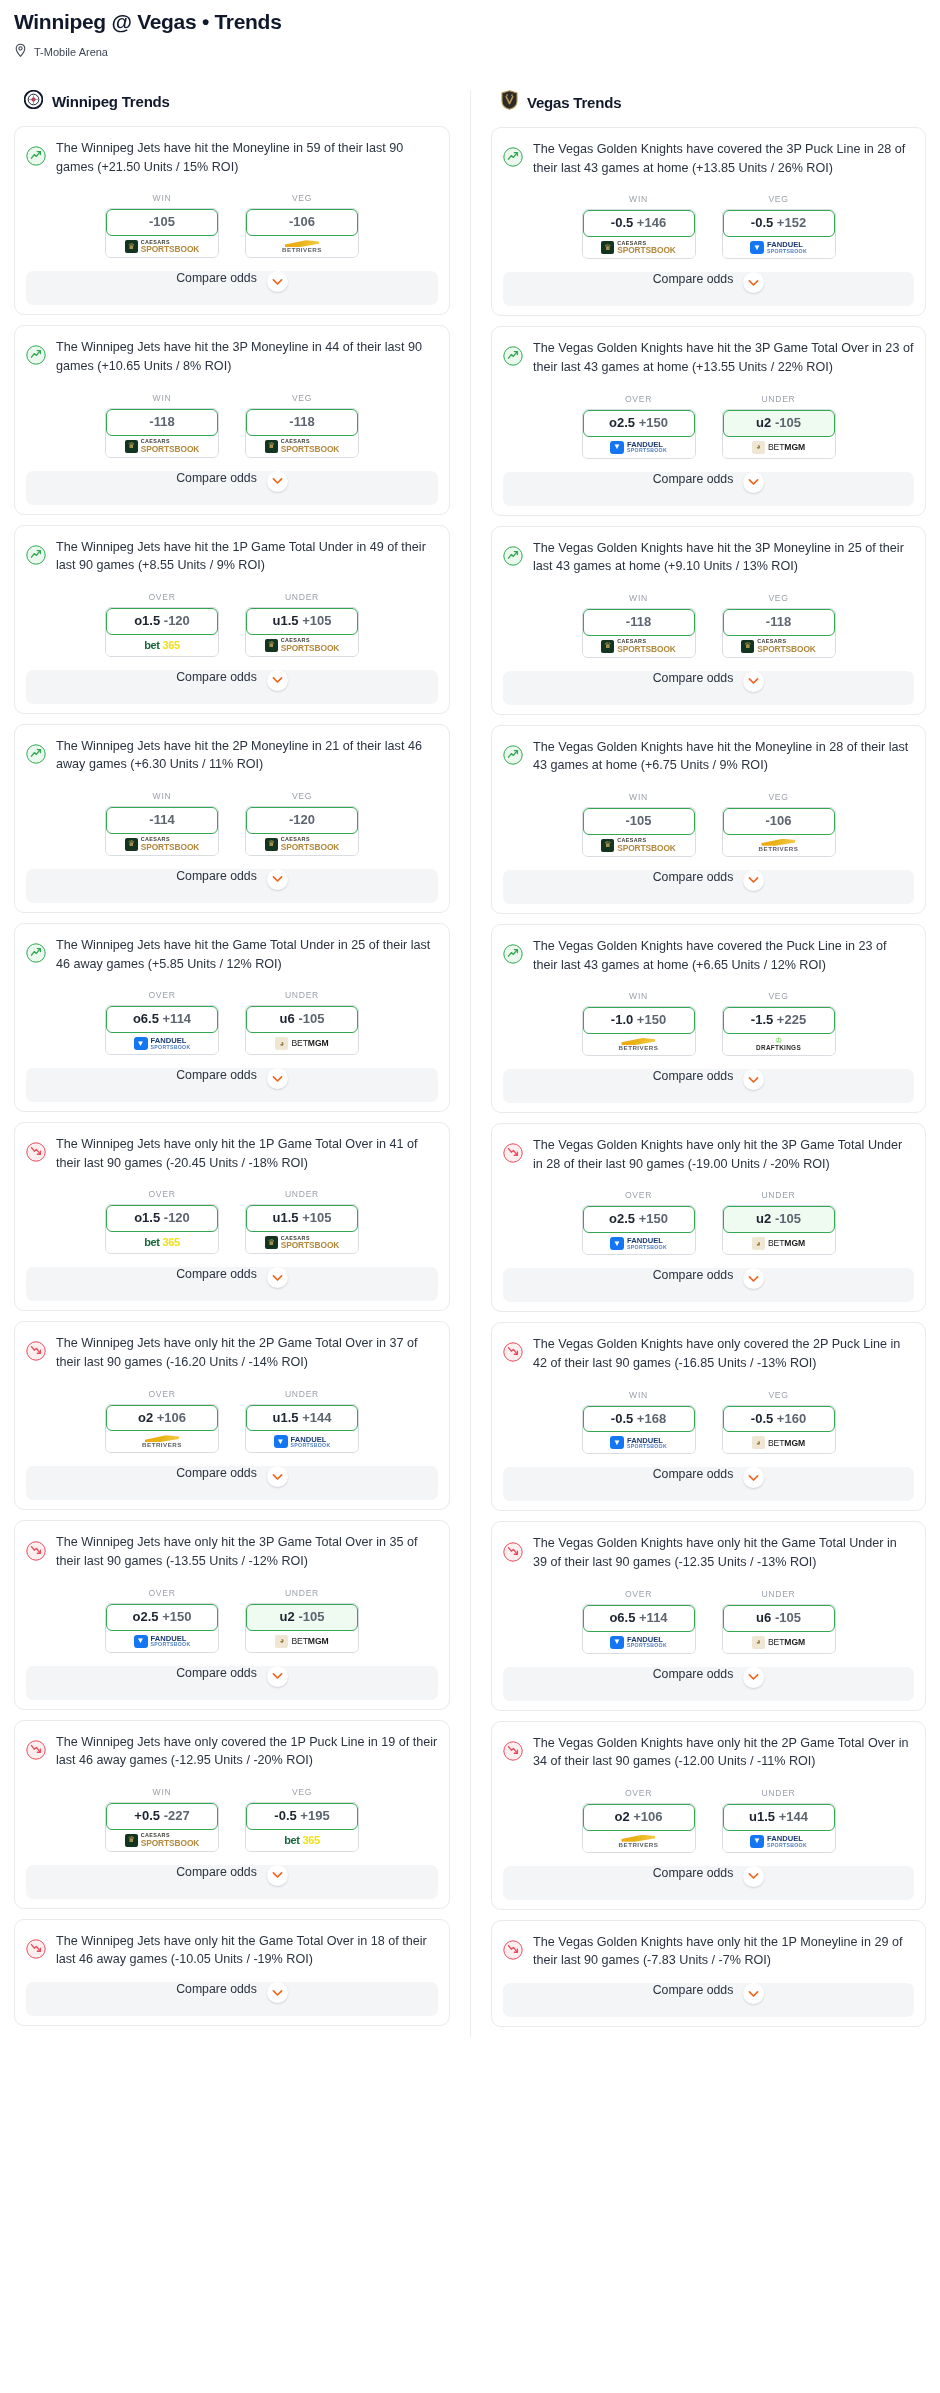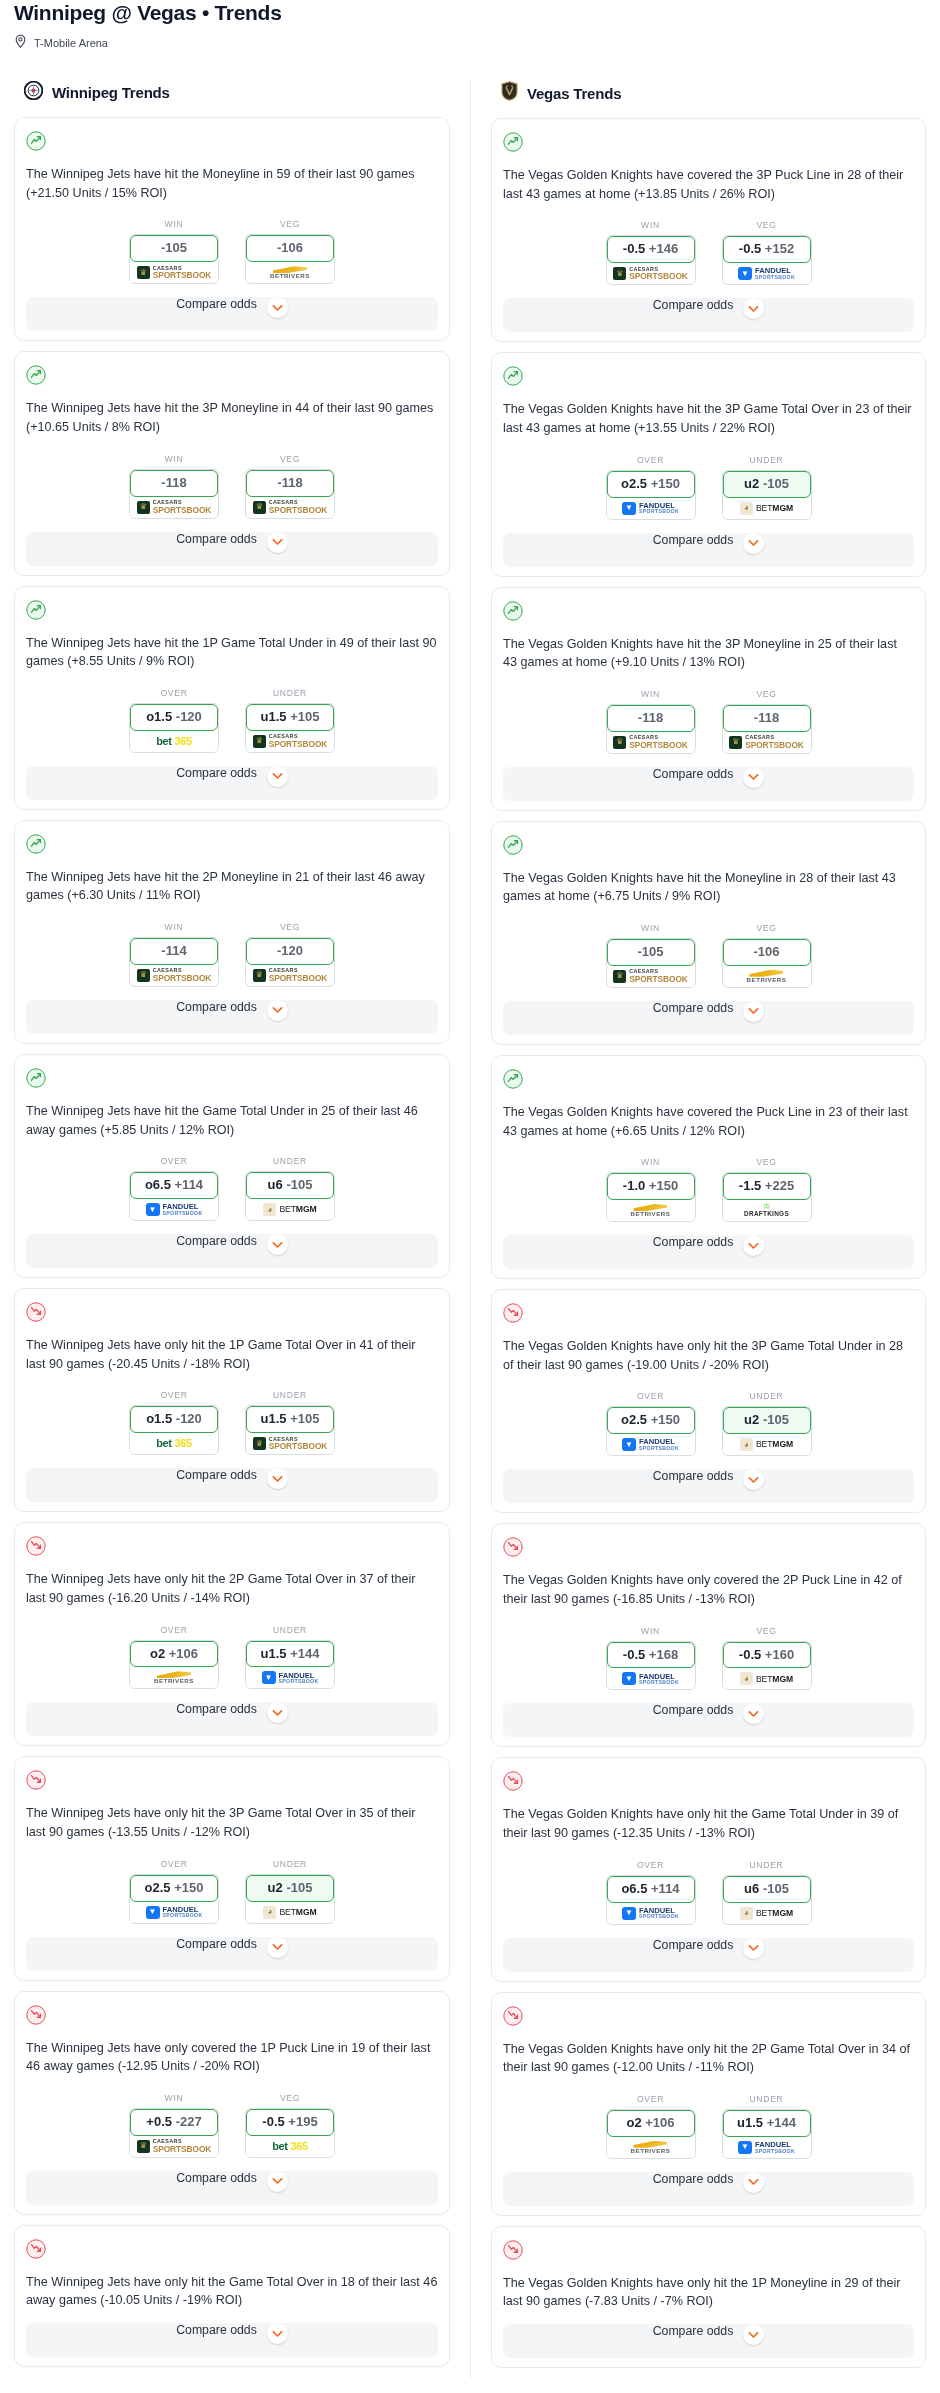--- a/index.html
+++ b/index.html
@@ -3,21 +3,21 @@
 <meta charset="utf-8">
 <style>
   * { box-sizing: border-box; margin: 0; padding: 0; }
   body {
     width: 940px;
     background: #ffffff;
     font-family: "Liberation Sans", sans-serif;
     color: #1b2430;
     -webkit-font-smoothing: antialiased;
   }
-  .page { padding: 1px 14px 0 14px; }
+  .page { padding: 10px 14px 0 14px; }
 
   
   .page-title {
     font-size: 21px;
     font-weight: bold;
     letter-spacing: -0.3px;
     color: #10192b;
     line-height: 1.15;
   }
   .venue-row {
@@ -61,37 +61,36 @@
   .trend-card {
     border: 1px solid #e9eaee;
     border-radius: 10px;
     background: #ffffff;
     padding: 12px 11px 9px 11px;
     margin-bottom: 10px;
   }
   .trend-top {
     display: flex;
     gap: 10px;
-    align-items: flex-start;
-    flex-direction: column;
+    align-items: center;
   }
   .trend-icon { flex: 0 0 auto; margin-top: 1px; }
   .trend-text {
     font-size: 12.6px;
     line-height: 1.48;
     color: #2a3340;
   }
 
   .odds-row {
     display: flex;
     justify-content: center;
     gap: 26px;
     margin-top: 17px;
   }
-  .odds-col { width: 90px; }
+  .odds-col { width: 114px; }
   .odds-label {
     text-align: center;
     font-size: 8.6px;
     letter-spacing: 0.7px;
     color: #9ba1ab;
     margin-bottom: 5px;
   }
   .odds-box {
     border: 1px solid #d9dce1;
     border-radius: 6px;

